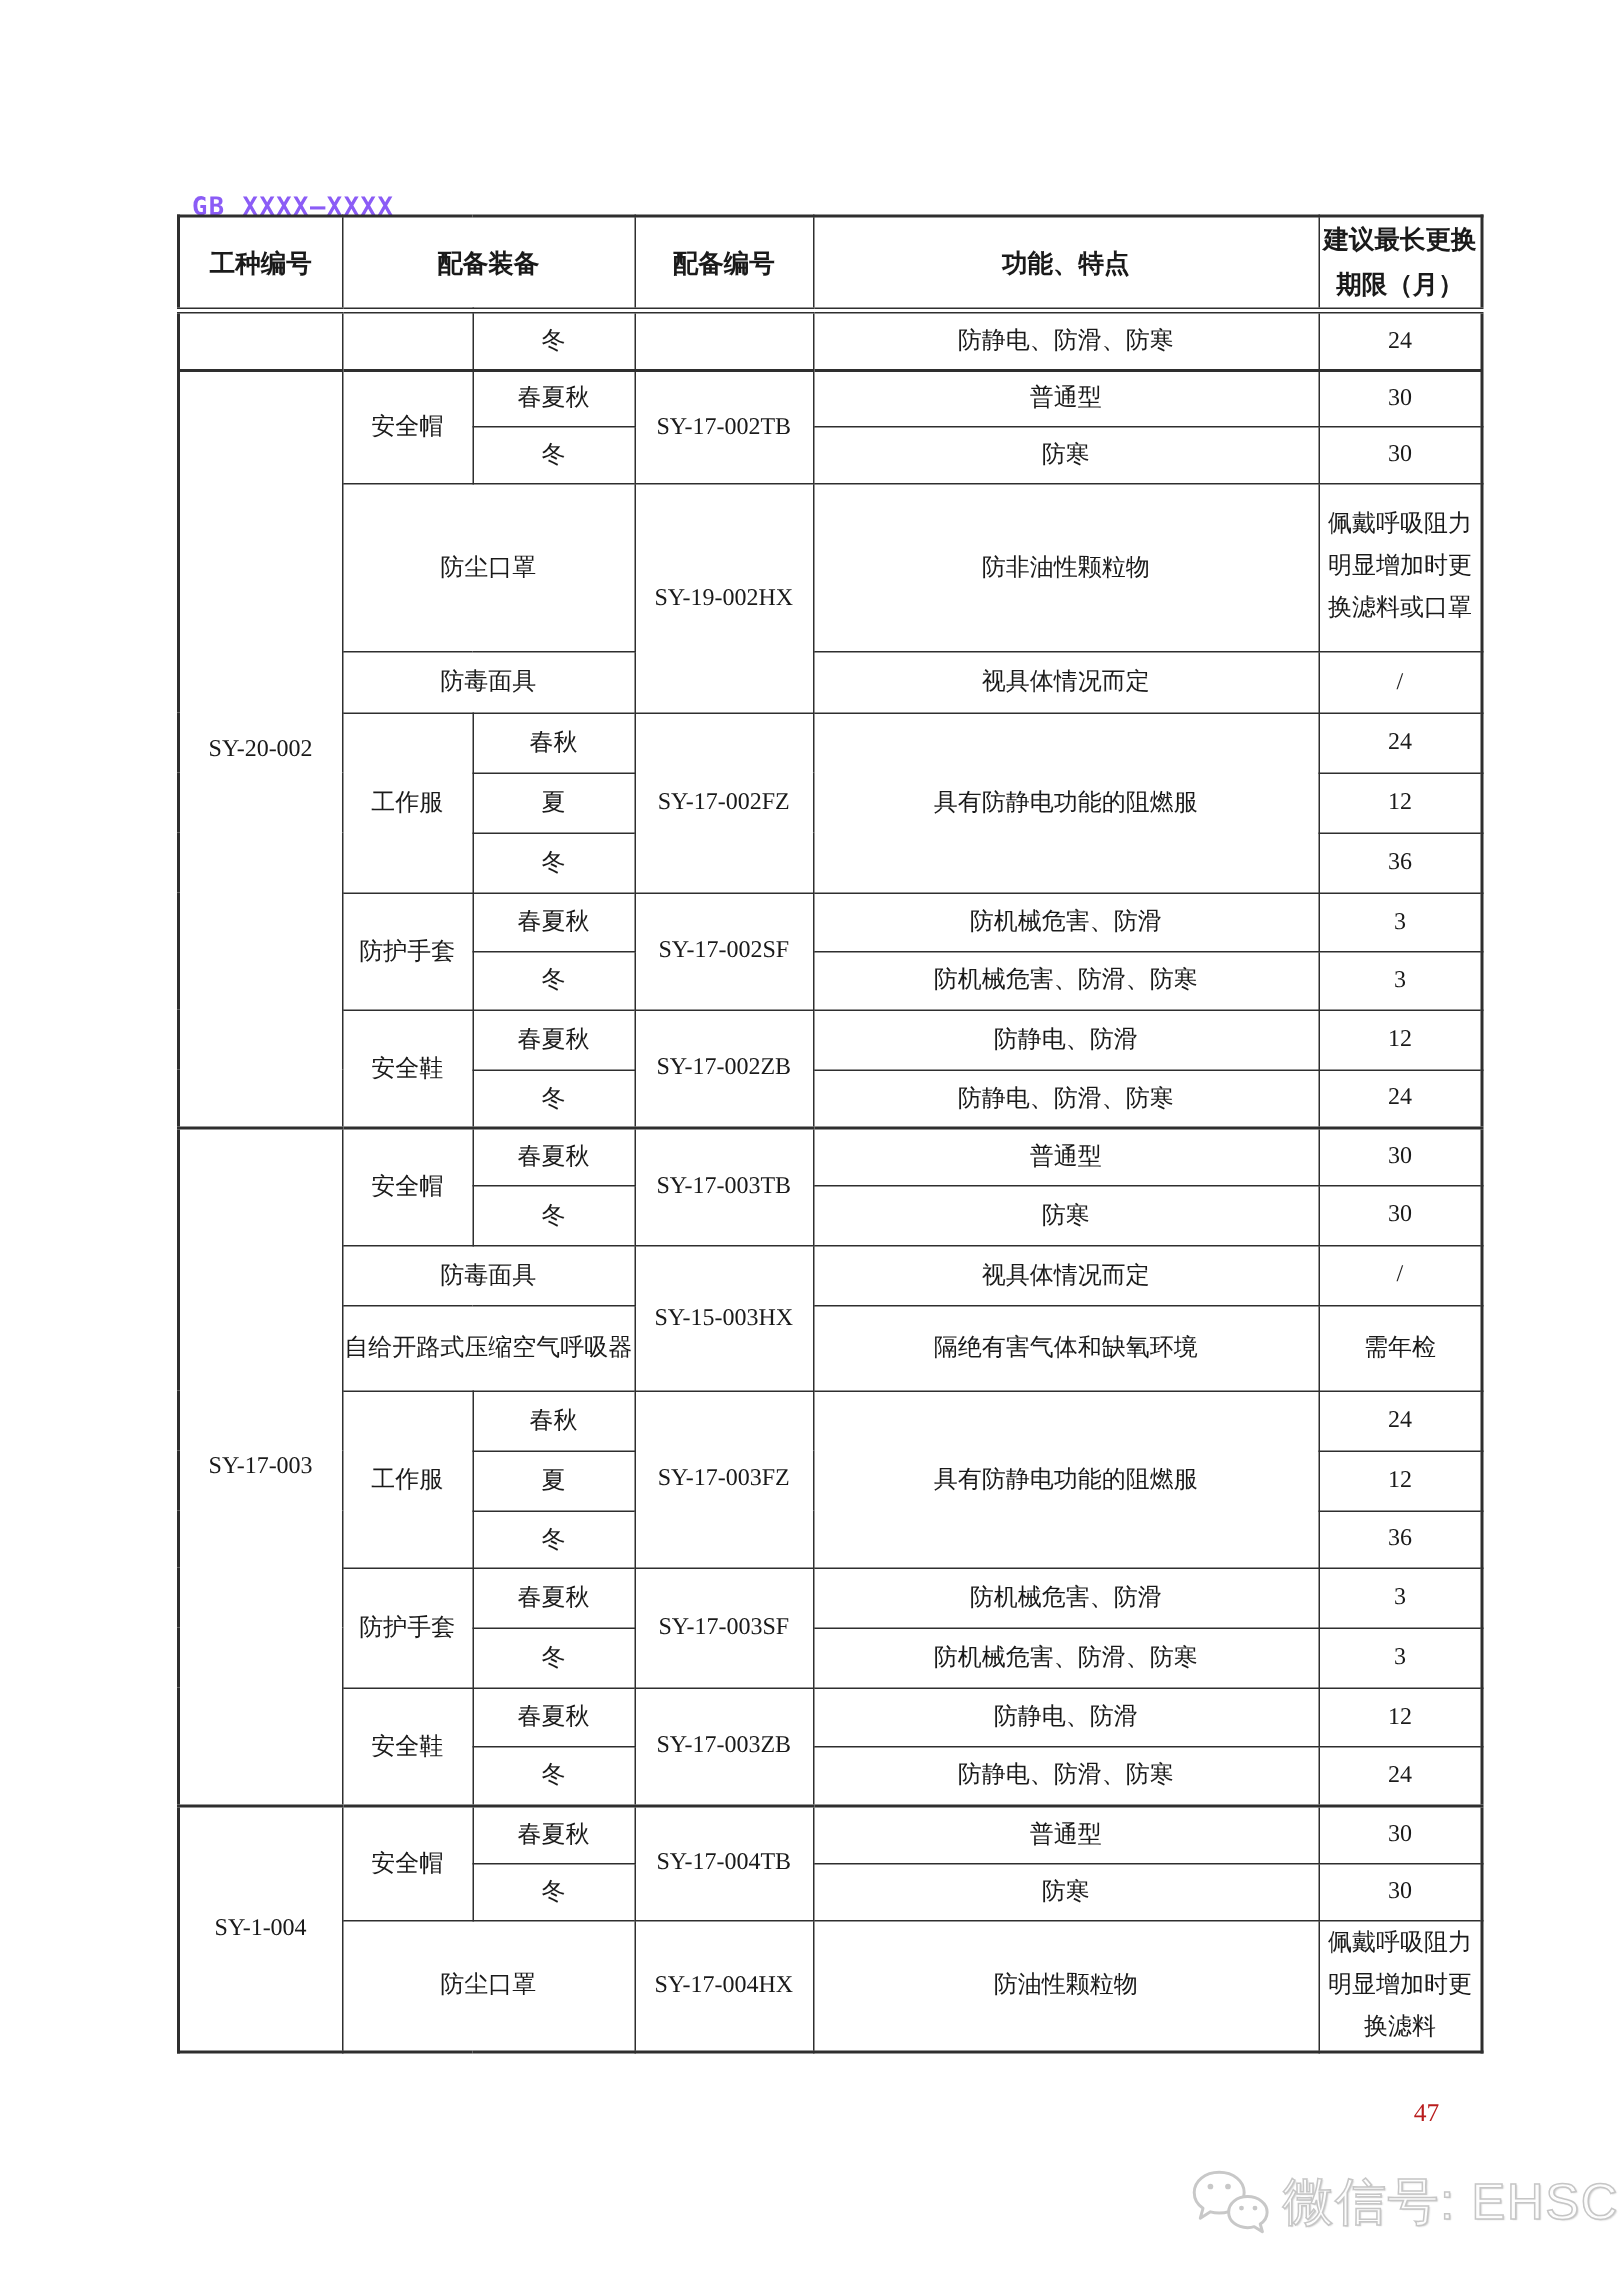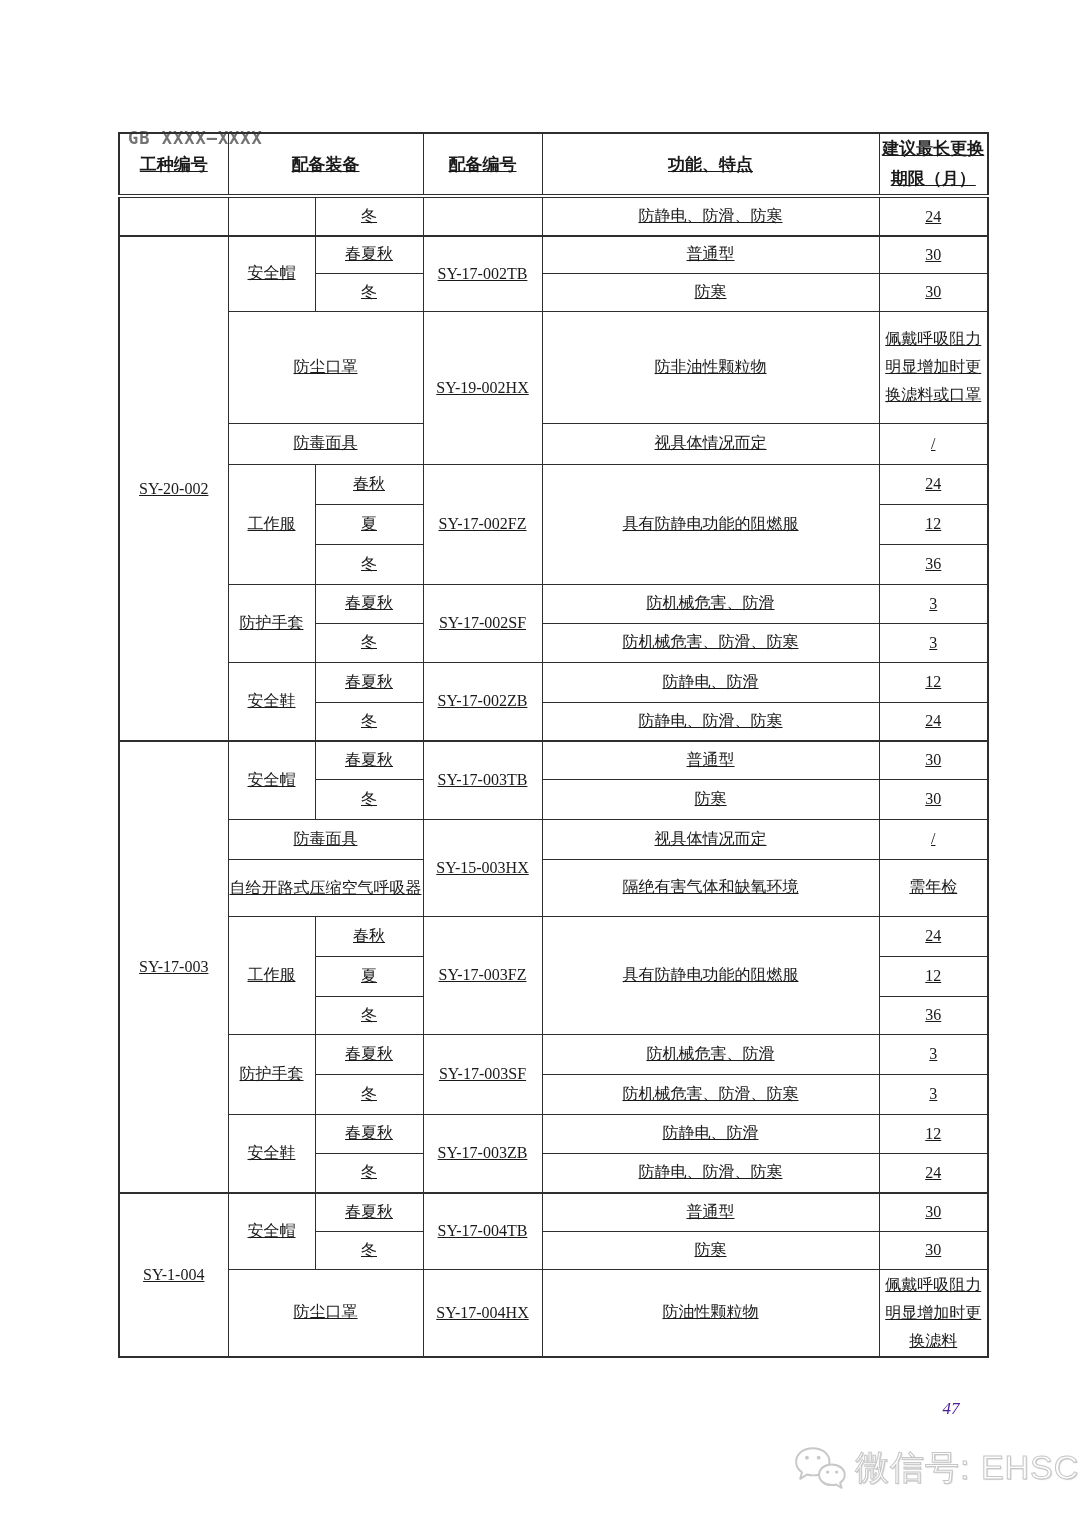--- a/index.html
+++ b/index.html
@@ -5,45 +5,44 @@
   html,body{margin:0;padding:0;}
   body{
     width:1080px;height:1527px;background:#ffffff;position:relative;
     font-family:"Liberation Serif","DejaVu Serif",serif;color:#1a1a1a;
     overflow:hidden;
   }
   .page{position:absolute;inset:0;background:#fff;}
   .doc-ref{
     position:absolute;left:128px;top:128px;font-size:17px;font-weight:600;
     letter-spacing:1px;font-family:"DejaVu Sans Mono","Liberation Mono",monospace;
-    color:#737373;
+    color:#8b5cf6;
   }
   table.ppe{
-    position:absolute;left:118px;top:132px;width:869px;
+    position:absolute;left:118px;top:143px;width:869px;
     border-collapse:collapse;table-layout:fixed;
     border:2px solid #2e2e2e;
-    text-decoration:underline;
   }
   table.ppe th,table.ppe td{
     border:1.5px solid #2e2e2e;text-align:center;vertical-align:middle;
     font-size:16px;padding:0;word-break:break-all;color:#1a1a1a;
   }
   table.ppe thead th{
     font-weight:bold;font-size:17px;border-bottom:4px double #2e2e2e;
   }
   th.pdh{line-height:30px;padding:0 8px;}
   tr.sec>td{border-top:2.5px solid #2e2e2e;}
   td.fn{text-align:left;padding:0 11px;margin-left:32px;}
   td.co,td.pd{font-size:15px;font-family:"Liberation Serif","DejaVu Serif",serif;margin-top:20px;}
   td.pm{font-size:15px;line-height:28px;padding:0 13px;margin-top:28px;}
   td.w2{padding:0 14px;}
   td.resp{line-height:26px;margin-top:24px;}
   .page-number{
     position:absolute;left:936px;top:1399px;width:30px;text-align:center;
-    font-size:17px;color:#4c1d95;font-style:italic;
+    font-size:17px;color:#b91c1c;
   }
   .watermark{
     position:absolute;left:793px;top:1444px;display:flex;align-items:center;gap:8px;
   }
   .watermark-text{
     font-size:34px;letter-spacing:1px;
     font-family:"Liberation Sans","DejaVu Sans",sans-serif;
     color:#fdfdfd;-webkit-text-stroke:1px #c6c6c6;
     text-shadow:1px 1px 1px #d2d2d2;
     white-space:nowrap;

